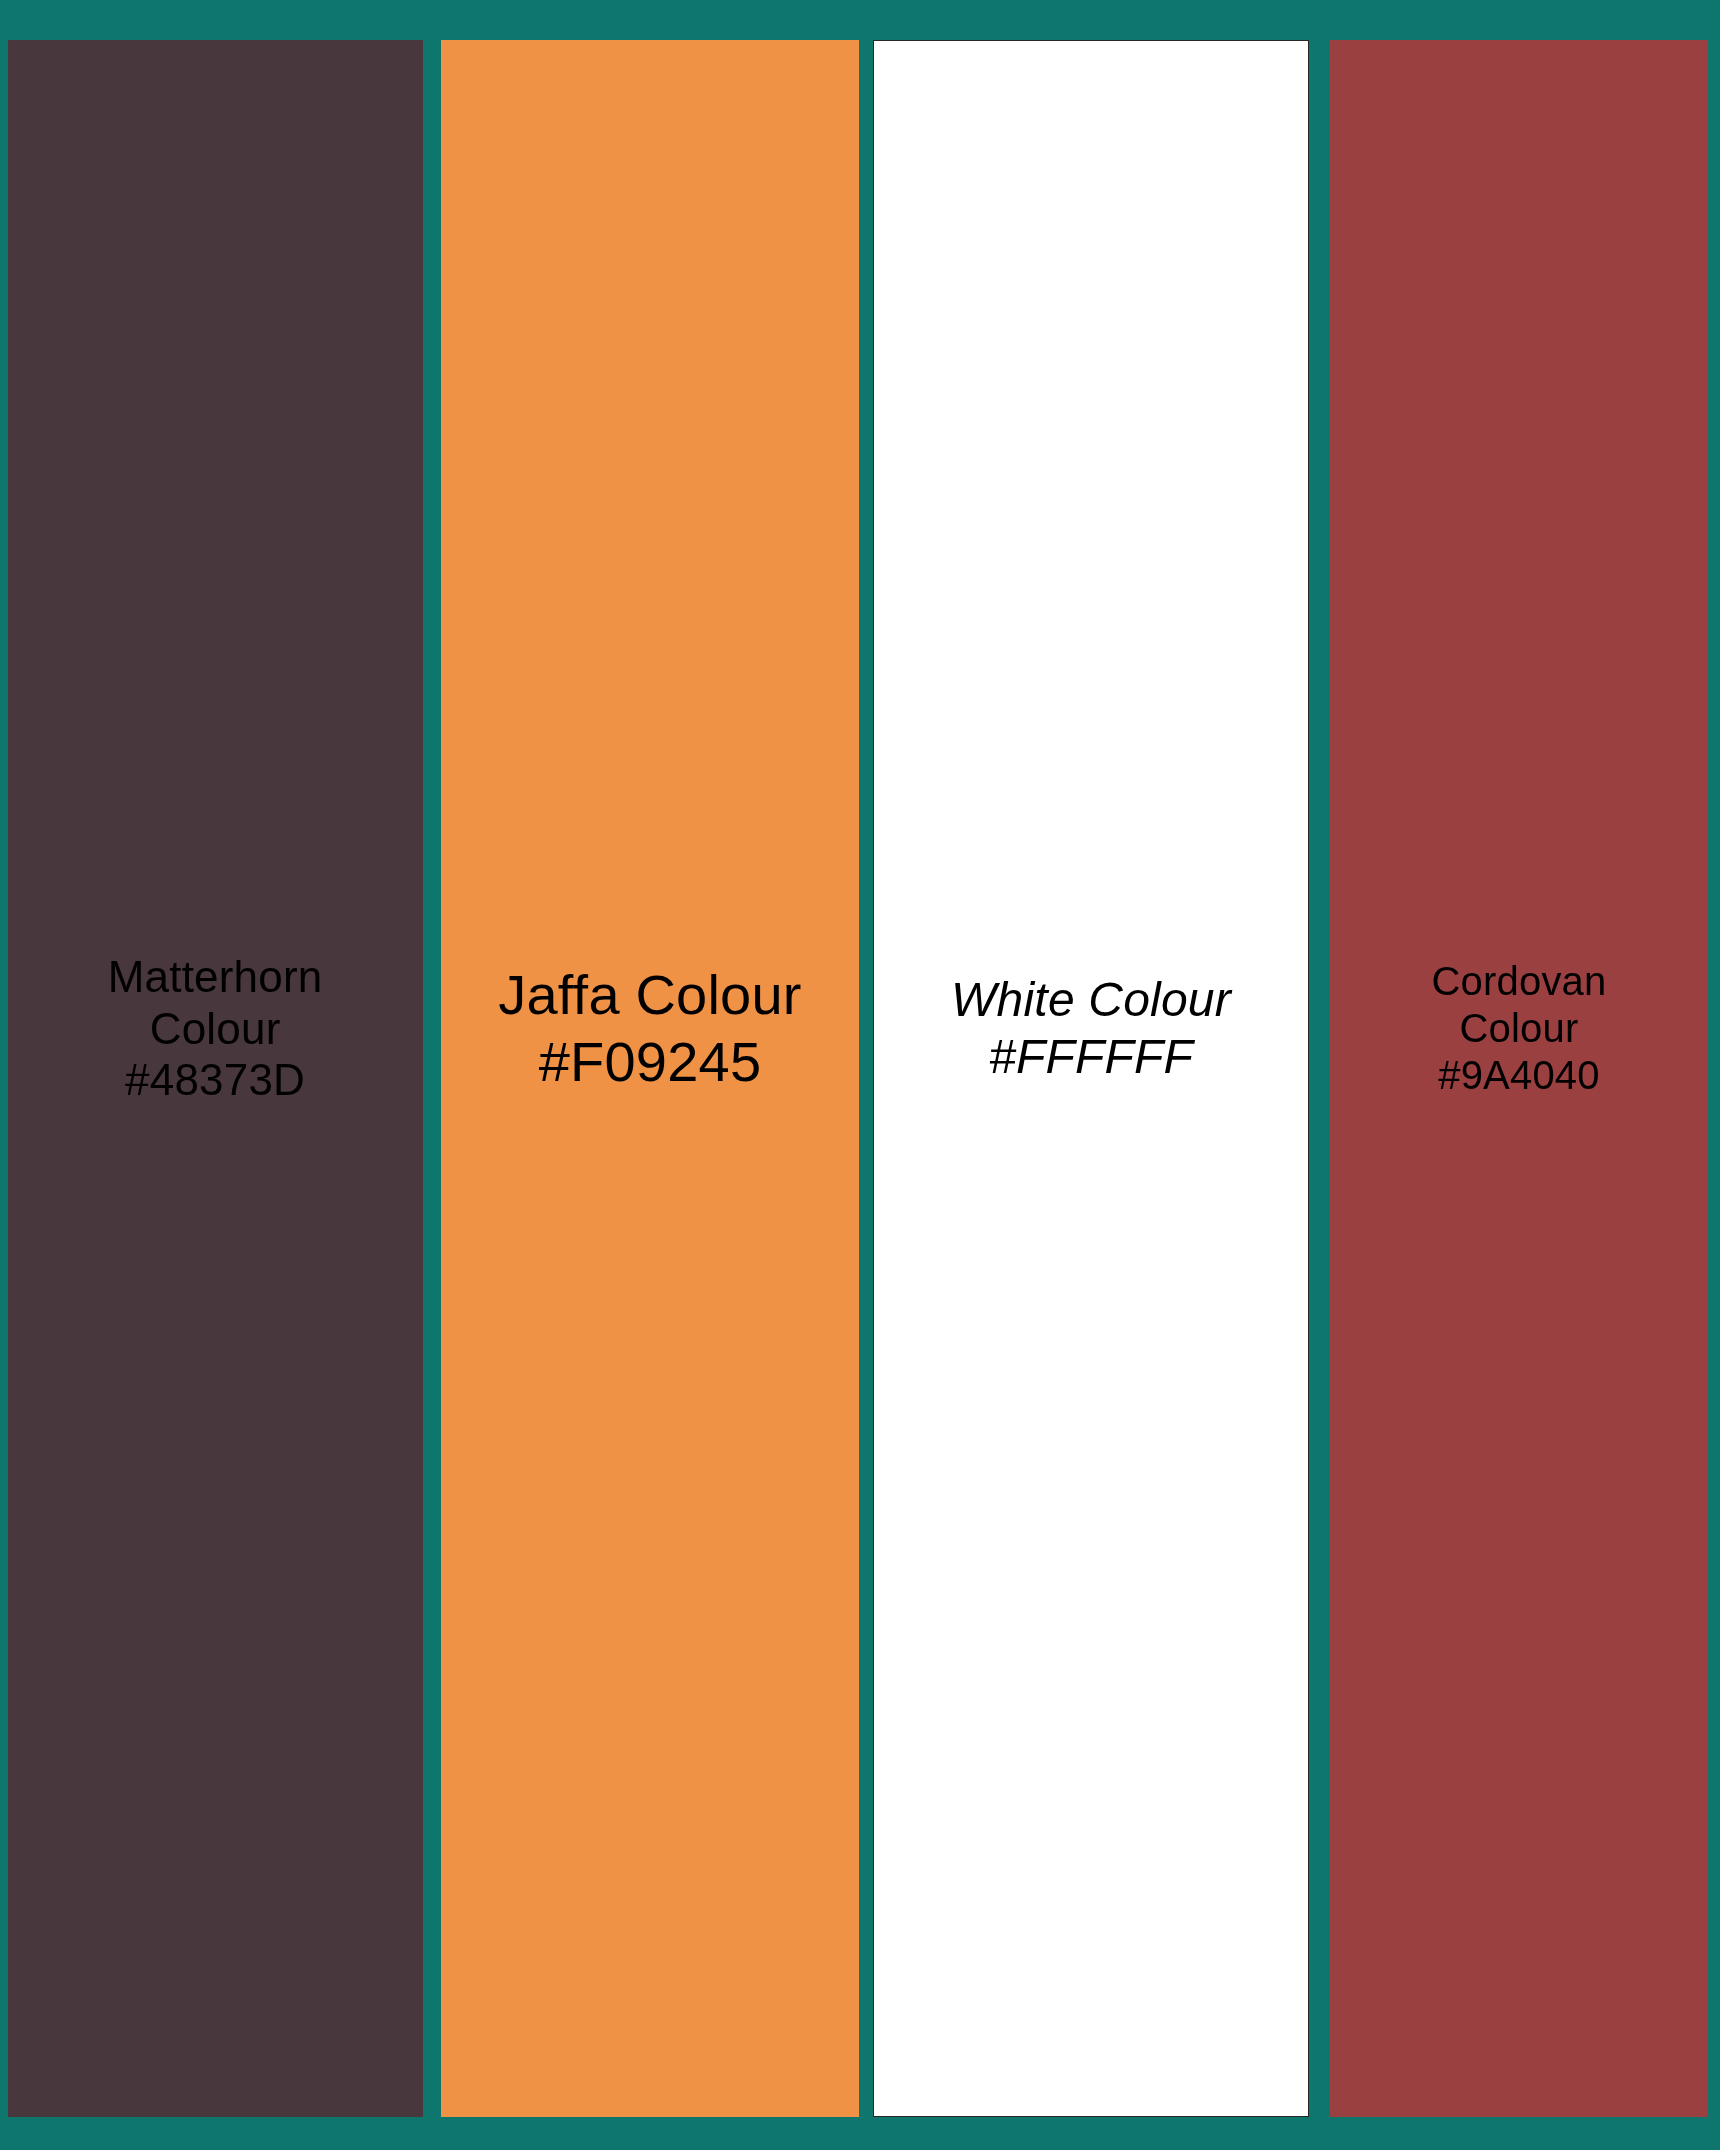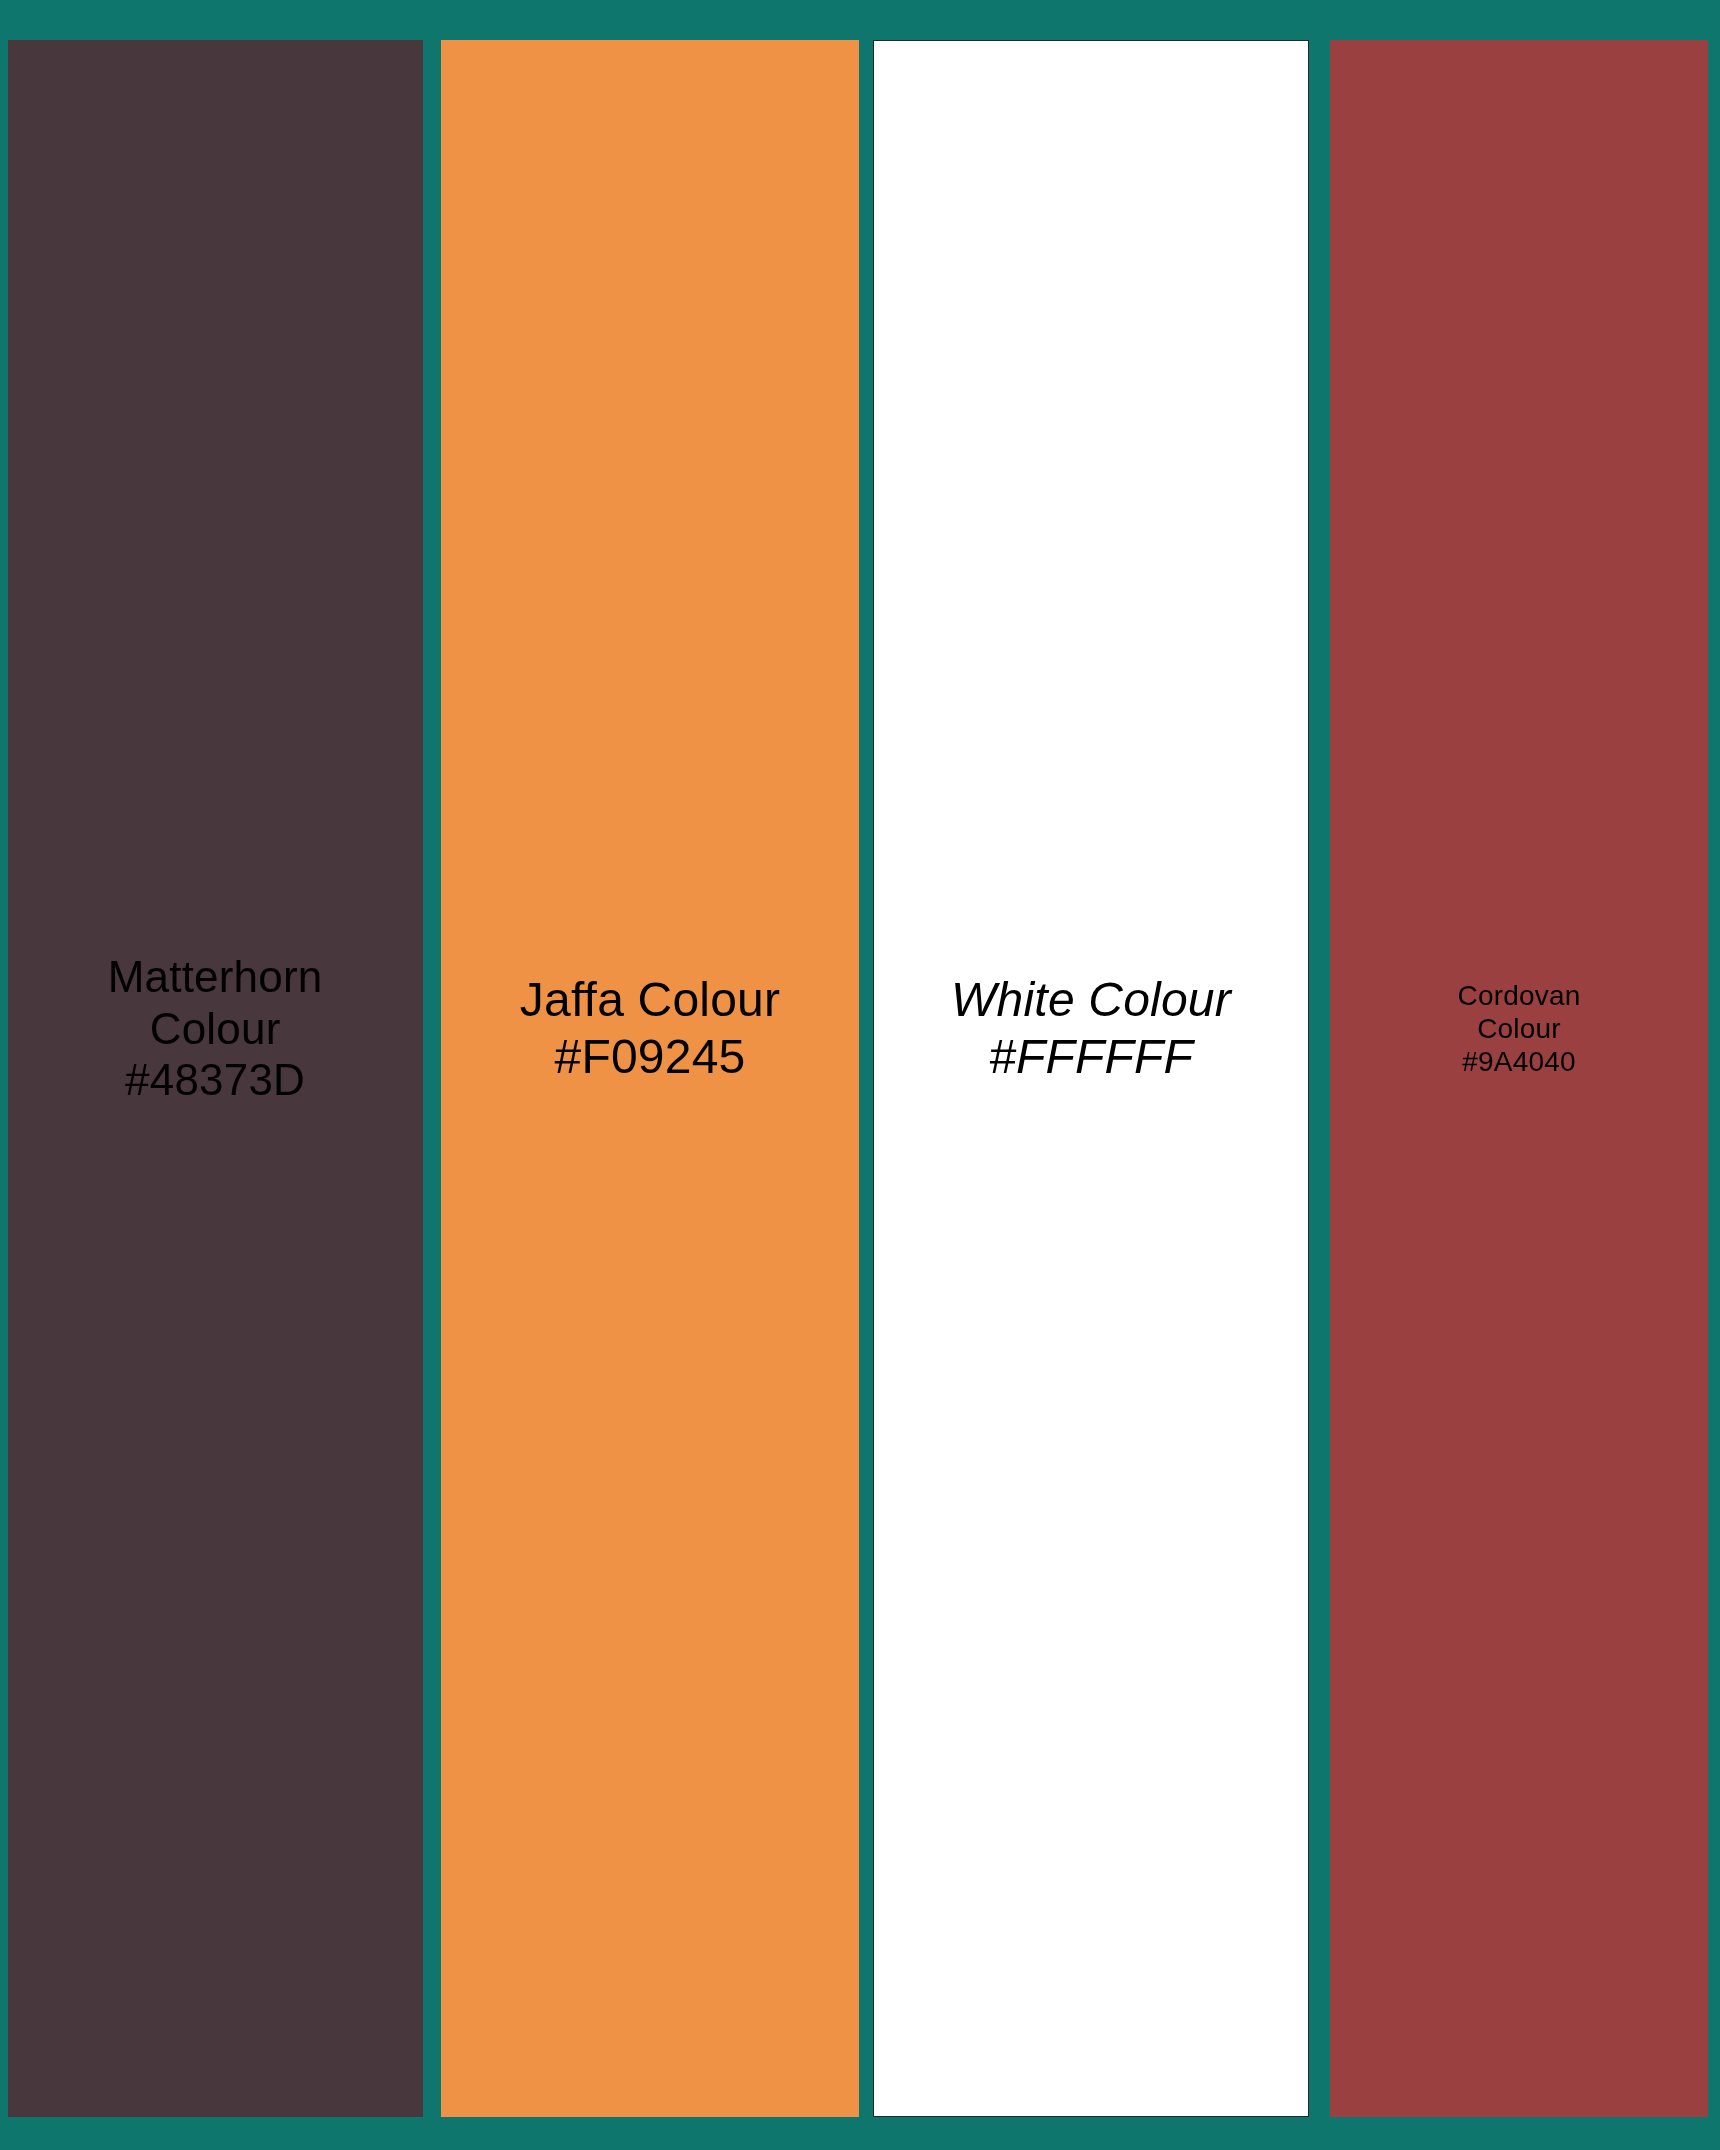--- a/index.html
+++ b/index.html
@@ -52,40 +52,40 @@
   }
   #swatch-0 .swatch-label {
     font-size: 44px;
   }
 
   #swatch-1 {
     left: 441px;
     width: 418px;
   }
   #swatch-1 .swatch-label {
-    font-size: 48px;
+    font-size: 56px;
     text-align: center;
   }
 
   #swatch-2 {
     left: 873px;
     width: 436px;
     border: 1.9px solid #262626;
     font-style: italic;
   }
   #swatch-2 .swatch-label {
     font-size: 48px;
   }
 
   #swatch-3 {
     left: 1330px;
     width: 378px;
   }
   #swatch-3 .swatch-label {
-    font-size: 28px;
+    font-size: 40px;
   }
 </style>
 </head>
 <body>
 
 <div class="palette-board">
 
   <div class="swatch" id="swatch-0" style="background-color: rgb(72, 55, 61);">
     <div class="swatch-label" style="color: rgb(0, 0, 0);">Matterhorn
 Colour

